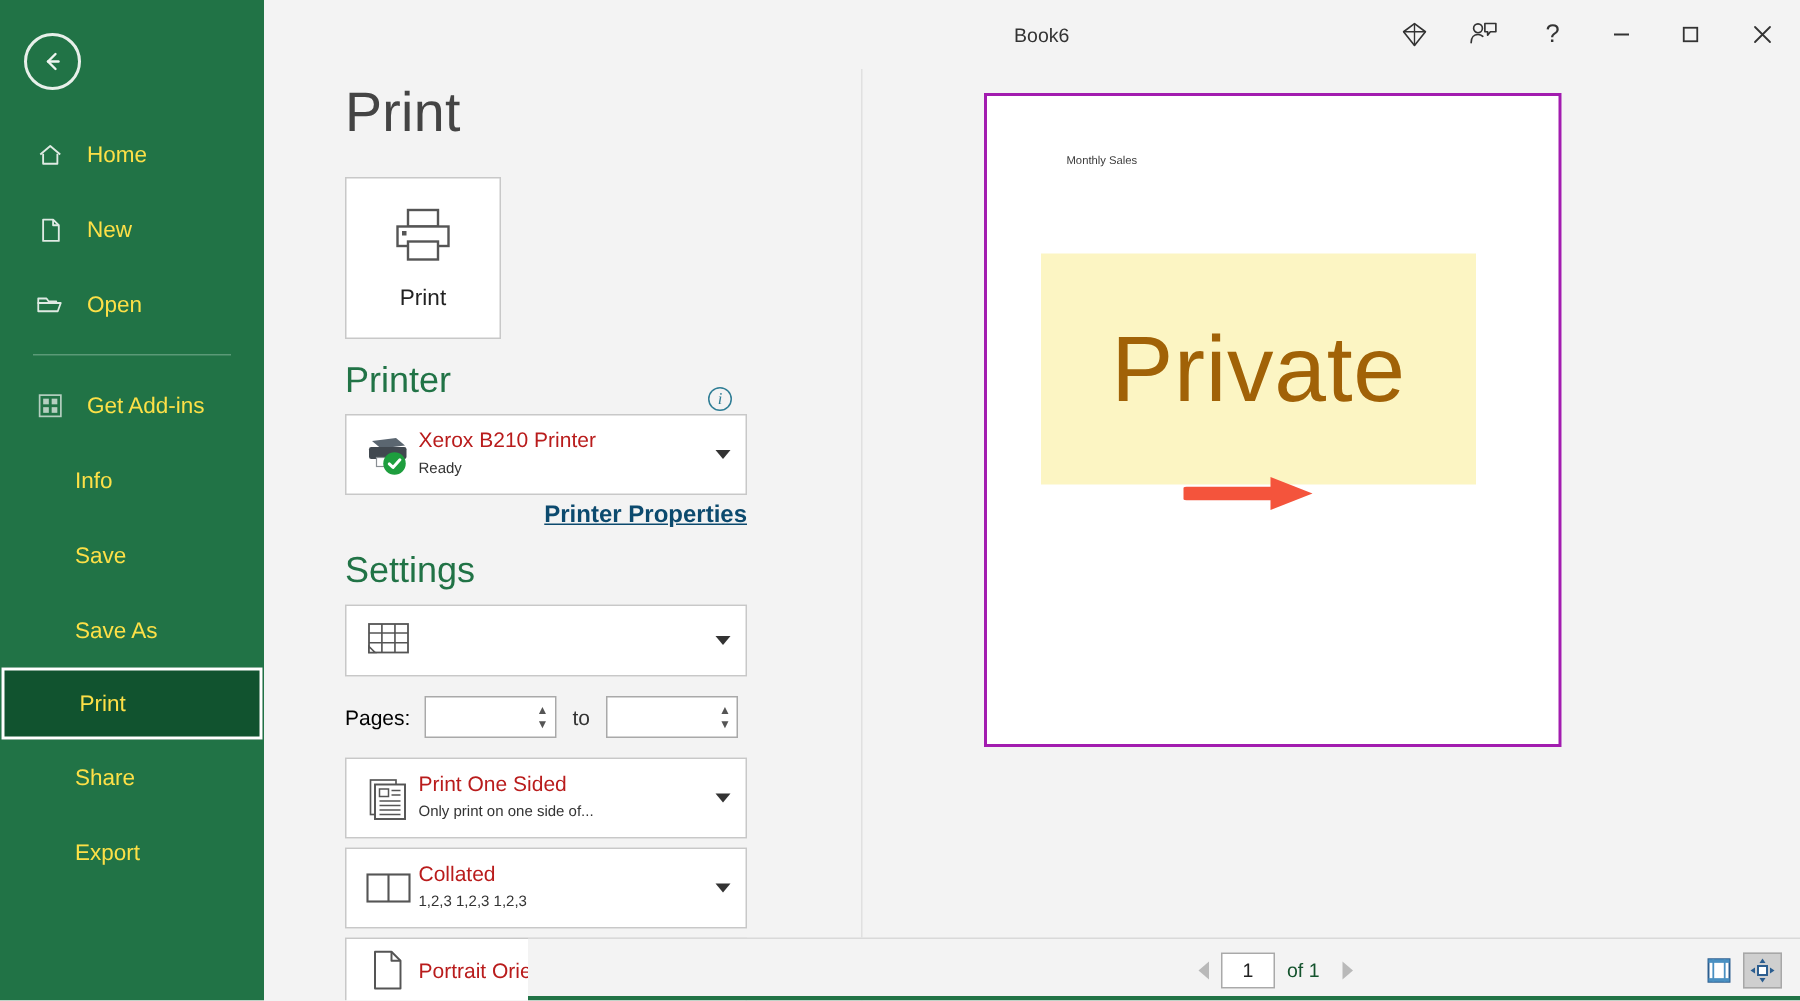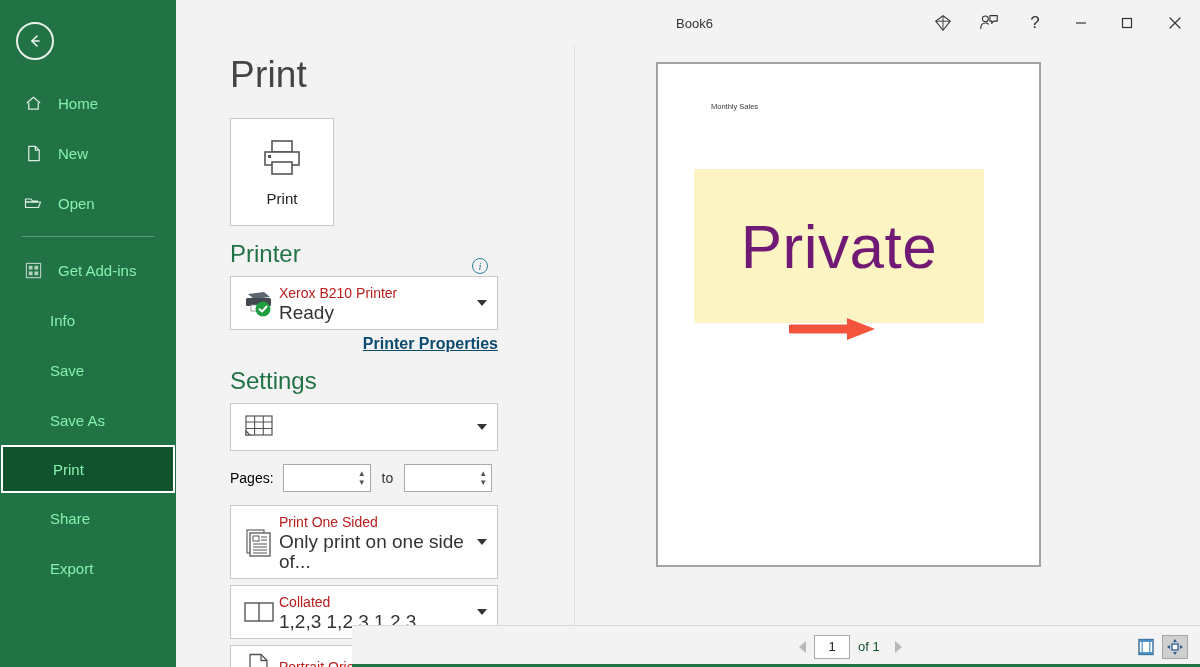--- a/index.html
+++ b/index.html
@@ -25,21 +25,21 @@
     border: 2px solid #e8f0ea;
     border-radius: 50%;
     display: flex; align-items: center; justify-content: center;
     cursor: pointer;
   }
   .back-btn svg { display: block; }
   .nav-list { margin-top: 18px; }
   .nav-item {
     height: 50px;
     display: flex; align-items: center;
-    color: #86efac;
+    color: #fde047;
     font-size: 15px;
     padding-left: 22px;
     cursor: pointer;
     position: relative;
   }
   .nav-item .nav-ico {
     width: 22px; height: 22px;
     margin-right: 14px;
     display: flex; align-items: center; justify-content: center;
     flex: 0 0 22px;
@@ -128,21 +128,21 @@
     width: 268px; border: 1px solid #c8c8c8; background: #fff;
     display: flex; align-items: center; position: relative;
     cursor: pointer; padding: 6px 8px; min-height: 48px;
   }
   .combo .c-ico {
     width: 40px; flex: 0 0 40px; display: flex;
     align-items: center; justify-content: center;
   }
   .combo .c-txt { flex: 1; }
   .combo .c-main { font-size: 14px; color: #b91c1c; line-height: 20px; }
-  .combo .c-sub { font-size: 19px; color: #333; line-height: 20px; }
+  .combo .c-sub { font-size: 10px; color: #333; line-height: 20px; }
   .combo .caret {
     position: absolute; right: 10px; top: 50%; transform: translateY(-50%);
     width: 0; height: 0; border-left: 5px solid transparent;
     border-right: 5px solid transparent; border-top: 6px solid #333;
   }
   .printer-props {
     width: 268px; text-align: right; margin-top: 5px;
   }
   .printer-props a {
     font-size: 16px; color: #0c4a6e; text-decoration: underline; cursor: pointer; font-weight: bold;
@@ -156,37 +156,37 @@
   .pages-row .spin input { width: 64px; }
   .stack { display: flex; flex-direction: column; gap: 6px; }
 
   
   .preview-wrap {
     flex: 1; position: relative; background: #f3f3f3;
     border-left: 1px solid #e0e0e0; margin-left: 68px;
   }
   .page-sheet {
     position: absolute; left: 81px; top: 16px;
-    width: 385px; height: 505px;
-    background: #fff; border: 2px solid #a3a3a3;
+    width: 385px; height: 436px;
+    background: #fff; border: 2px solid #a21caf;
   }
   .sheet-title {
     position: absolute; left: 53px; top: 38px;
     font-size: 7.5px; color: #3a3a3a;
     font-family: "Liberation Sans", sans-serif;
   }
   .watermark {
     position: absolute; left: 36px; top: 105px;
     width: 290px; height: 154px;
     background: #fcf5c3;
     display: flex; align-items: center; justify-content: center;
     overflow: hidden;
   }
   .watermark span {
-    font-size: 62px; color: #701a75; font-weight: 400;
+    font-size: 62px; color: #a16207; font-weight: 400;
     letter-spacing: 0.5px; white-space: nowrap;
     font-family: "Liberation Sans", sans-serif;
   }
   .red-arrow { position: absolute; left: 613px; top: 314px; }
 
   
   .statusbar {
     position: absolute; left: 176px; right: 0; bottom: 0; height: 42px;
     background: #f3f3f3; border-top: 1px solid #d9d9d9;
     display: flex; align-items: center;

